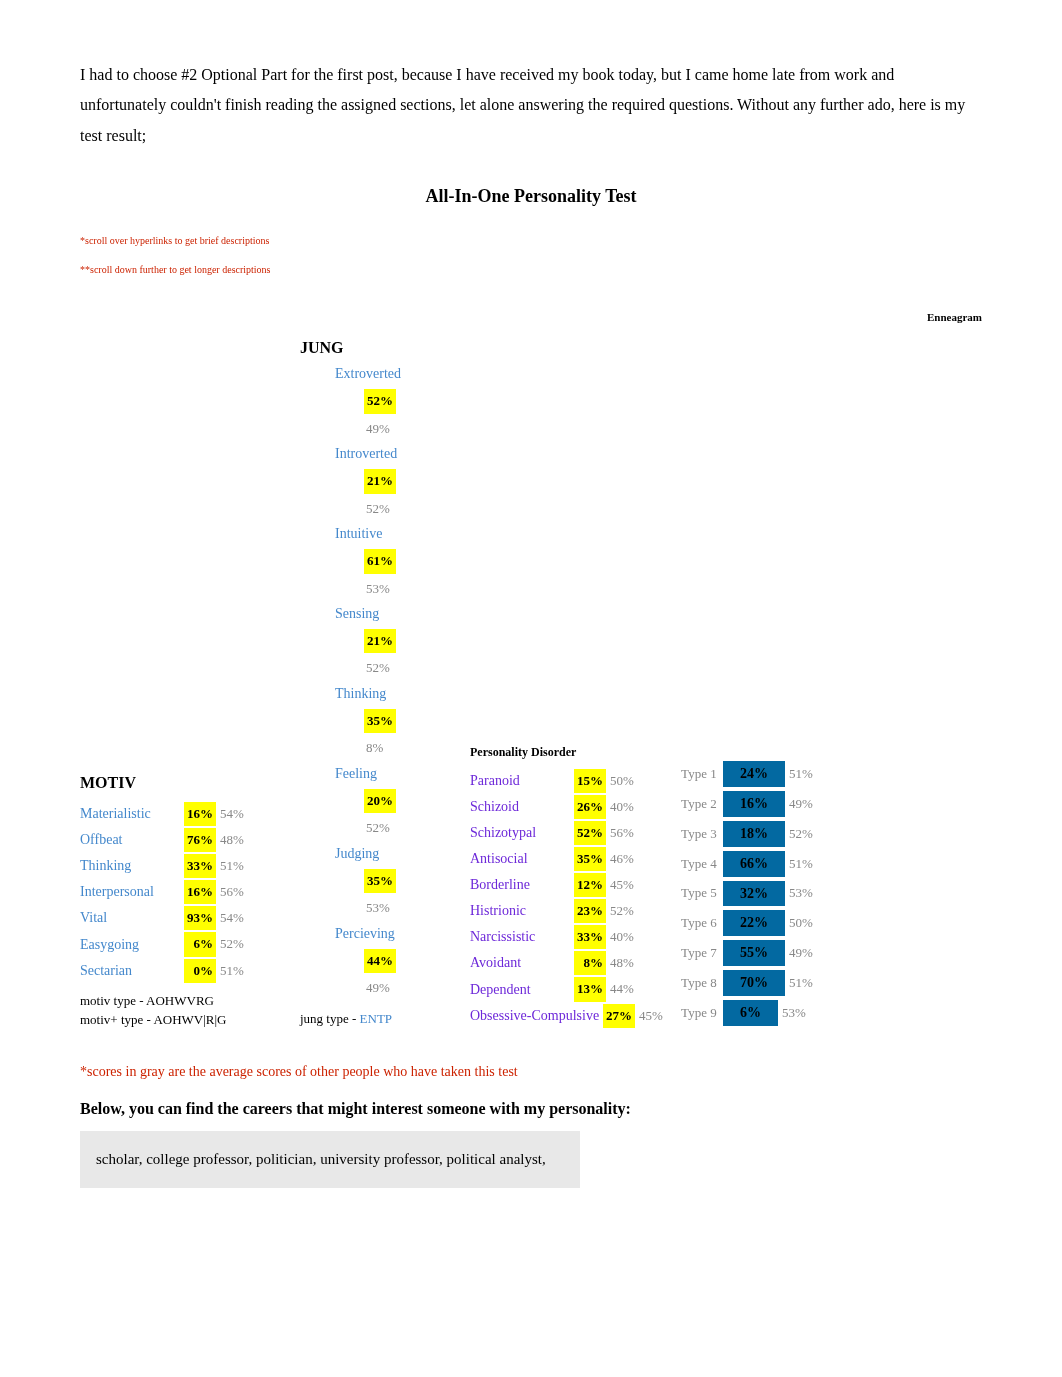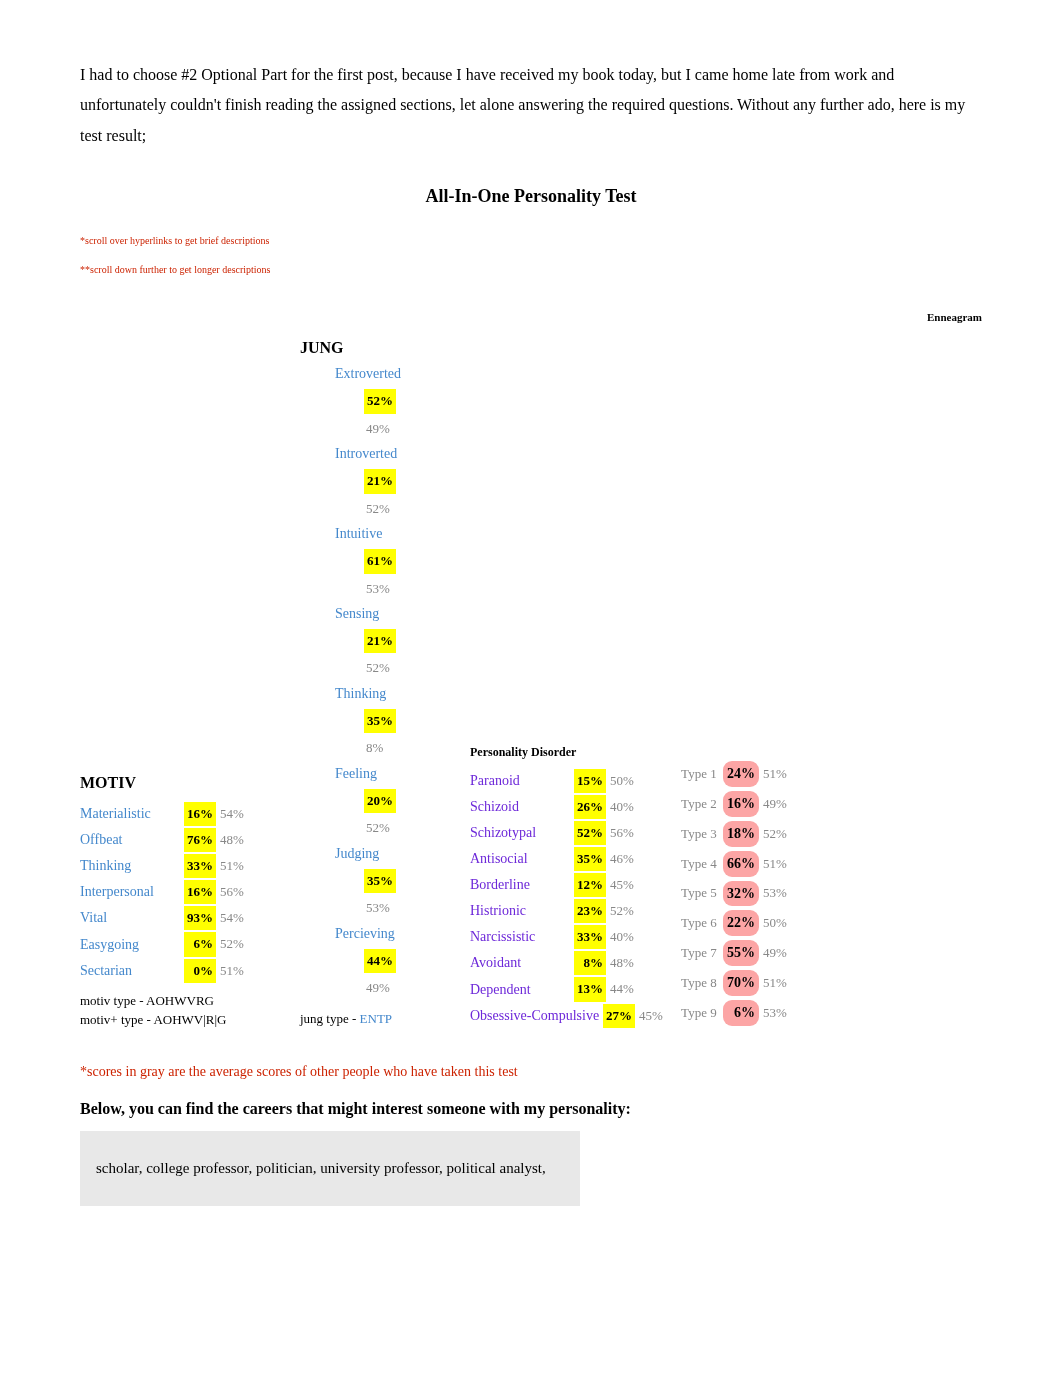--- a/index.html
+++ b/index.html
@@ -155,49 +155,48 @@
       margin-bottom: 4px;
       font-size: 14px;
       gap: 4px;
     }
     .enn-label {
       color: #888;
       font-size: 13px;
       min-width: 38px;
     }
     .badge-yellow-lg {
-      background: #fca5a5;
+      background: #0369a1;
       color: #000;
       font-weight: bold;
-      padding: 1px 4px;
+      padding: 1px 17px;
       font-size: 14px;
       min-width: 36px;
       text-align: right;
-      border-radius: 9px;
     }
     .enn-gray {
       color: #888;
       font-size: 13px;
     }
     
     .scores-note {
       color: #cc2200;
       font-size: 14px;
       margin-top: 30px;
       margin-bottom: 12px;
       font-family: Liberation Serif, serif;
     }
     .careers-title {
       font-weight: bold;
       font-size: 16px;
       margin-bottom: 8px;
     }
     .careers-box {
       background: #e8e8e8;
-      padding: 25px 16px;
+      padding: 16px 16px;
       font-size: 15px;
       display: inline-block;
       min-width: 500px;
     }
     .section-header-row {
       display: flex;
       width: 100%;
       justify-content: flex-end;
     }
   </style>

